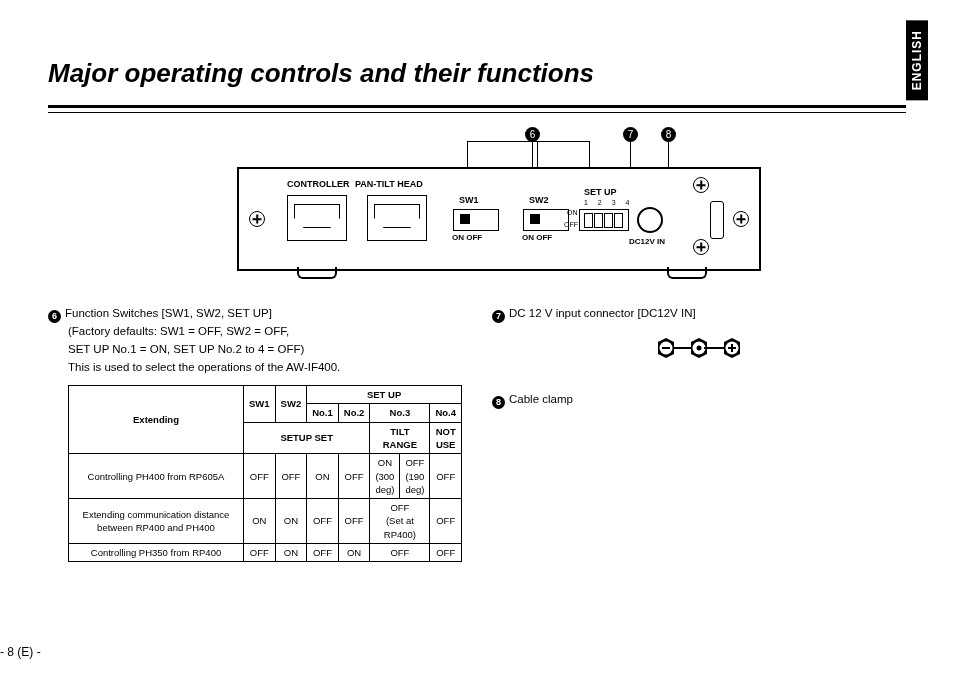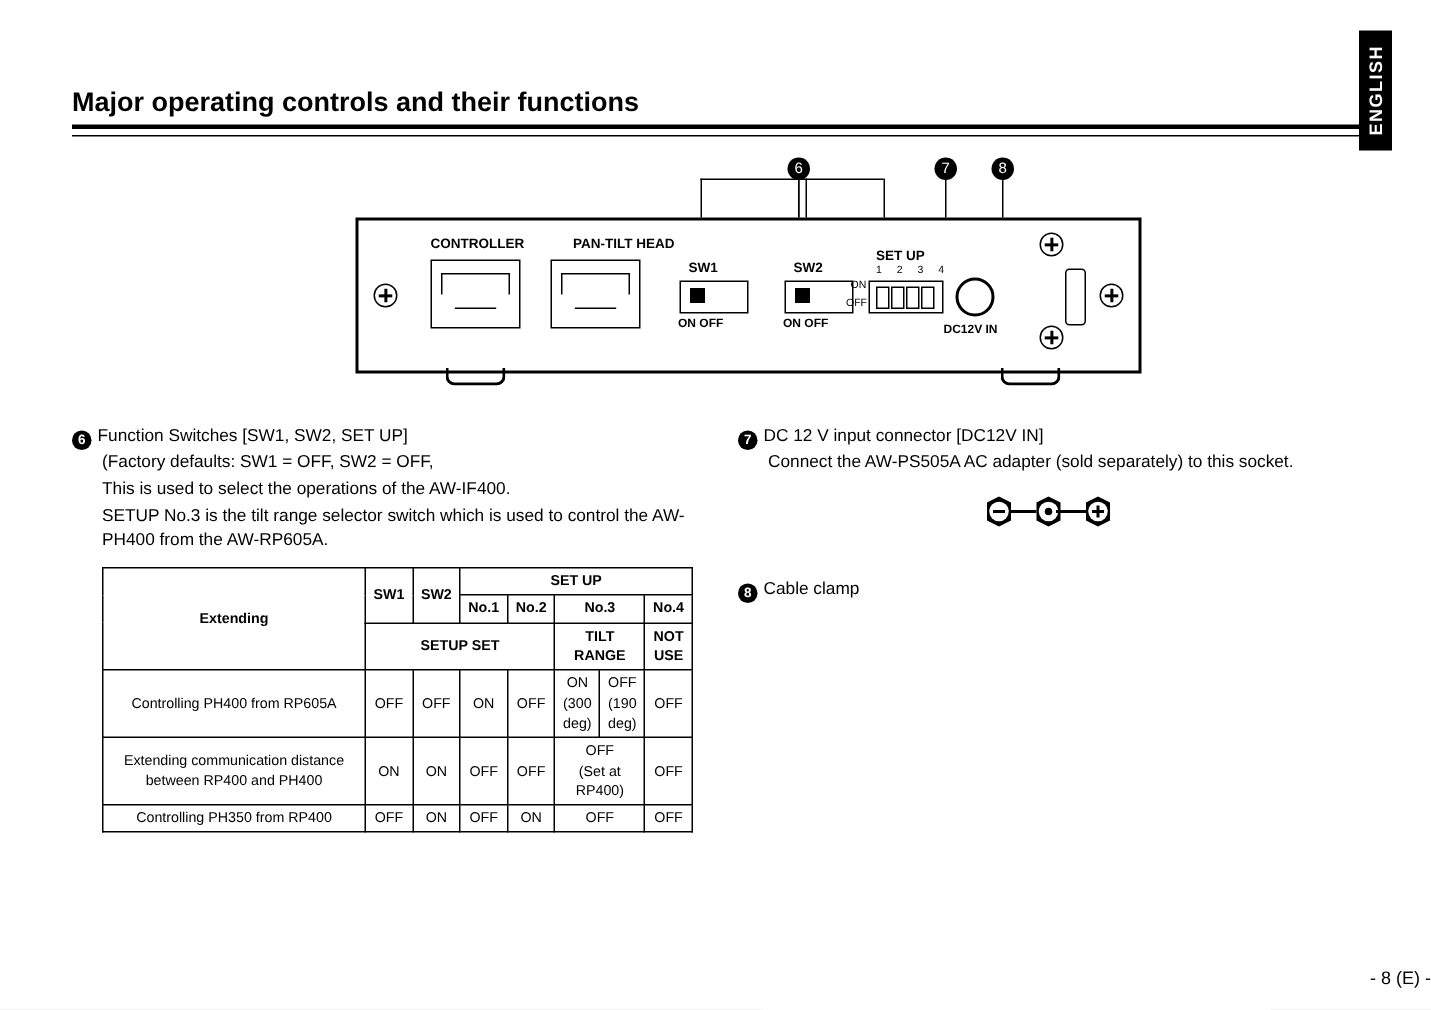--- a/index.html
+++ b/index.html
@@ -1,18 +1,18 @@
 <!DOCTYPE html>
 <html><head>
 <meta charset="utf-8">
 <style>
   html,body{margin:0;padding:0;background:#e9eaeb;font-family:Arial,Helvetica,sans-serif;color:#000}
   .page{width:954px;height:673px;background:#fff;position:relative;box-sizing:border-box;padding:28px 48px 18px 48px}
   .lang-tab{position:absolute;top:20px;right:26px;background:#000;color:#fff;font-weight:bold;font-size:12px;letter-spacing:1px;padding:10px 4px;writing-mode:vertical-rl;transform:rotate(180deg)}
-  .title{font-size:18px;font-weight:bold;border-bottom:3px solid #000;padding-bottom:4px;margin:30px 0 12px 0}
+  .title{font-size:26px;font-weight:bold;font-style:italic;border-bottom:3px solid #000;padding-bottom:16px;margin:30px 0 12px 0}
   .title-underline{height:1px;background:#000;margin-top:-8px;margin-bottom:18px}
   .co{position:absolute;display:inline-flex;align-items:center;justify-content:center;width:15px;height:15px;border-radius:50%;background:#000;color:#fff;font-size:10px}
   .diagram{margin:0 auto 14px auto;width:640px;height:160px;position:relative}
   .panel{position:absolute;left:80px;top:36px;width:520px;height:100px;border:2px solid #000;background:#fff}
   .foot{position:absolute;width:36px;height:10px;border:2px solid #000;border-top:none;border-radius:0 0 6px 6px;top:136px}
   .screw{position:absolute;width:14px;height:14px;border:1.5px solid #000;border-radius:50%}
   .screw:before,.screw:after{content:"";position:absolute;background:#000;left:50%;top:50%;transform:translate(-50%,-50%)}
   .screw:before{width:9px;height:1.5px}
   .screw:after{width:1.5px;height:9px}
   .port{position:absolute;width:58px;height:44px;border:1.5px solid #000;top:26px}
@@ -28,21 +28,21 @@
   .columns{display:flex;gap:30px;margin-top:6px;font-size:11.5px;line-height:1.4}
   .col{flex:1}
   .bullet{display:inline-flex;align-items:center;justify-content:center;width:13px;height:13px;border-radius:50%;background:#000;color:#fff;font-size:9px;font-weight:bold;margin-right:4px;vertical-align:-2px}
   .h{font-weight:normal}
   .col p{margin:0 0 2px 20px}
   .polarity{text-align:center;margin:10px 0}
   .polarity svg{display:inline-block}
   table.fn{border-collapse:collapse;margin:10px 0 0 20px;font-size:9.5px}
   table.fn th,table.fn td{border:1px solid #000;padding:2px 5px;text-align:center;vertical-align:middle}
   table.fn th{font-weight:bold}
-  .pageno{text-align:right;font-size:12px;position:absolute;bottom:14px;left:0;right:0}
+  .pageno{text-align:left;font-size:12px;position:absolute;bottom:14px;left:0;right:0}
   .lead{position:absolute;width:1px;background:#000}
 </style>
 </head>
 <body>
 <div class="page">
 
 <div class="lang-tab">ENGLISH</div>
 
 <div class="title">Major operating controls and their functions</div>
 <div class="title-underline"></div>
@@ -60,21 +60,21 @@
   <div style="position:absolute;left:310px;top:10px;width:122px;height:1px;background:#000"></div>
 
   <div class="panel">
     <div class="screw" style="left:10px;top:42px"></div>
     <div class="screw" style="right:10px;top:42px"></div>
     <div class="screw" style="right:50px;top:8px"></div>
     <div class="screw" style="right:50px;top:70px"></div>
 
     <span class="plabel" style="left:48px">CONTROLLER</span>
     <div class="port" style="left:48px"></div>
-    <span class="plabel" style="left:143px">PAN-TILT HEAD</span>
+    <span class="plabel" style="left:116px">PAN-TILT HEAD</span>
     <div class="port" style="left:128px"></div>
 
     <span class="swlabel" style="left:220px;top:26px">SW1</span>
     <div class="swbox" style="left:214px"></div>
     <span class="swlabel" style="left:213px;top:64px;font-size:8px">ON  OFF</span>
 
     <span class="swlabel" style="left:290px;top:26px">SW2</span>
     <div class="swbox" style="left:284px"></div>
     <span class="swlabel" style="left:283px;top:64px;font-size:8px">ON  OFF</span>
 
@@ -95,22 +95,22 @@
     <div style="position:absolute;right:35px;top:32px;width:12px;height:36px;border:1.5px solid #000;border-radius:3px"></div>
   </div>
   <div class="foot" style="left:140px"></div>
   <div class="foot" style="left:510px"></div>
 </div>
 
 <div class="columns">
   <div class="col">
     <div><span class="bullet">6</span><span class="h">Function Switches [SW1, SW2, SET UP]</span></div>
     <p>(Factory defaults: SW1 = OFF, SW2 = OFF,</p>
+    <p>SET UP No.1 = ON, SET UP No.2 to 4 = OFF)</p>
     <p>This is used to select the operations of the AW-IF400.</p>
-    <p>SETUP No.3 is the tilt range selector switch which is used to control the AW-PH400 from the AW-RP605A.</p>
 
     <table class="fn">
       <tbody>
             <tr>
         <th rowspan="3" style="width:170px">Extending</th>
         <th rowspan="2">SW1</th>
         <th rowspan="2">SW2</th>
         <th colspan="5">SET UP</th>
       </tr>
       <tr>
@@ -154,21 +154,20 @@
         <td>ON</td>
         <td colspan="2">OFF</td>
         <td>OFF</td>
       </tr>
     </tbody>
         </table>
   </div>
 
   <div class="col">
     <div><span class="bullet">7</span><span class="h">DC 12 V input connector [DC12V IN]</span></div>
-    <p>Connect the AW-PS505A AC adapter (sold separately) to this socket.</p>
     <div class="polarity">
       <svg width="90" height="30" viewBox="0 0 90 30">
         <g transform="translate(12,15)">
               <path d="M0,-10 L8,-6 8,6 0,10 -8,6 -8,-6 Z" fill="#000"></path>
               <circle r="6.5" fill="#fff"></circle>
               <rect x="-4" y="-1" width="8" height="2" fill="#000"></rect>
             </g>
         <g transform="translate(45,15)">
               <path d="M0,-10 L8,-6 8,6 0,10 -8,6 -8,-6 Z" fill="#000"></path>
               <circle r="6.5" fill="#fff"></circle>

